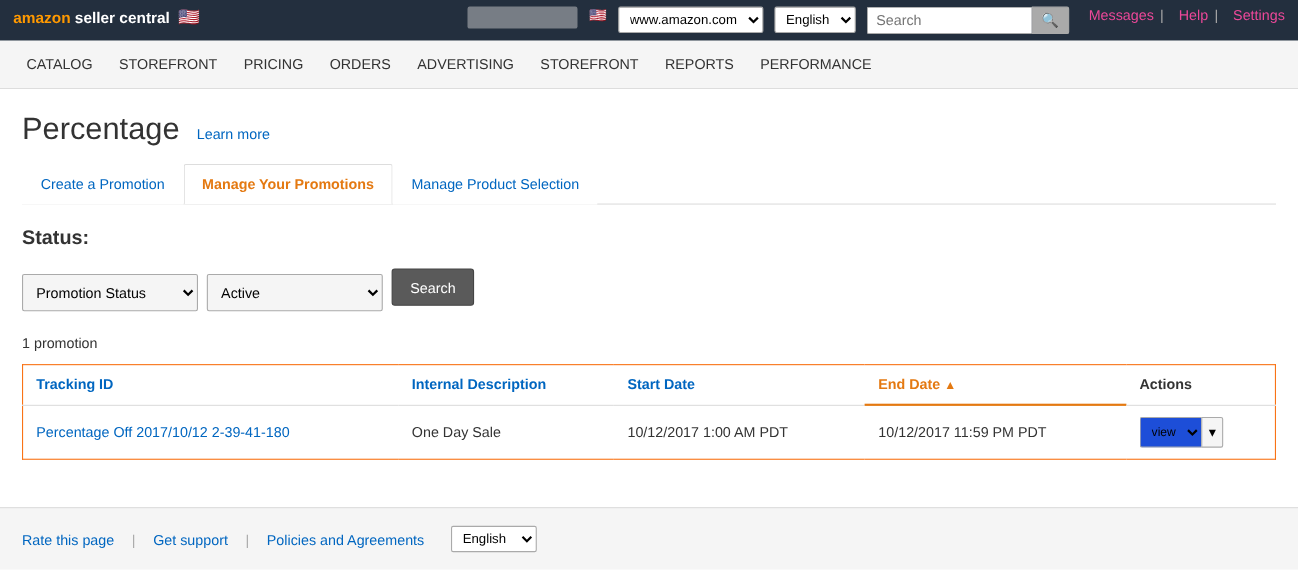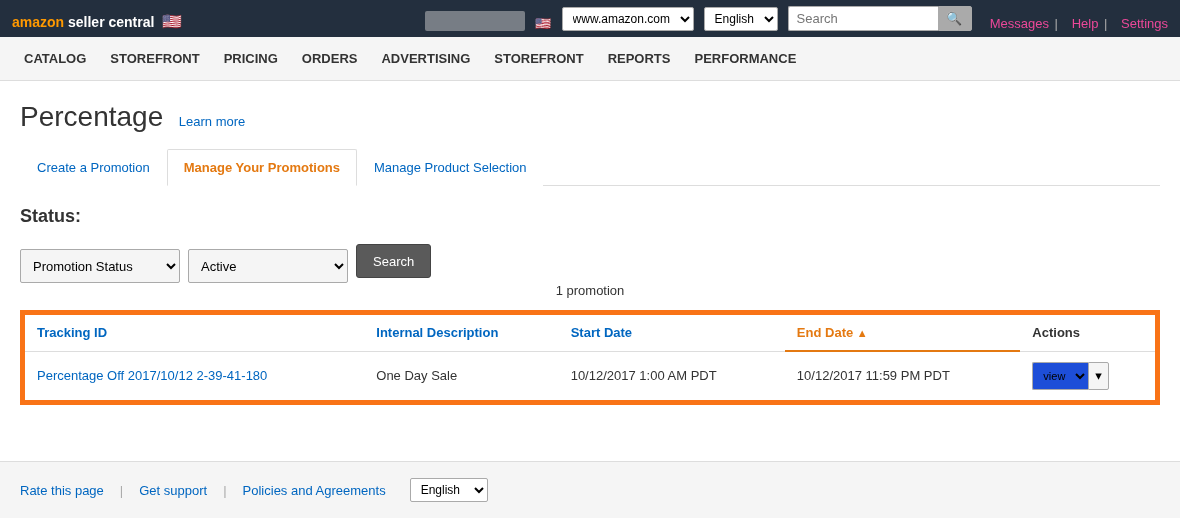--- a/index.html
+++ b/index.html
@@ -3,21 +3,21 @@
   <meta charset="utf-8">
   <style>
     * { box-sizing: border-box; margin: 0; padding: 0; }
     body { font-family: Arial, sans-serif; font-size: 13px; color: #333; background: #fff; }
 
     
     .top-header {
       background: #232f3e;
       padding: 6px 12px;
       display: flex;
-      align-items: flex-end;
+      align-items: flex-start;
       gap: 10px;
     }
     .logo-area {
       display: flex;
       align-items: center;
       gap: 8px;
     }
     .logo-text {
       color: #fff;
       font-size: 14px;
@@ -83,21 +83,21 @@
     .nav-bar {
       background: #f5f5f5;
       border-bottom: 1px solid #ddd;
       padding: 0 12px;
       display: flex;
       align-items: center;
     }
     .nav-item {
       padding: 14px 12px;
       font-size: 13px;
-      font-weight: bold;
+      font-weight: normal;
       color: #333;
       text-decoration: none;
       cursor: pointer;
       display: inline-block;
     }
 
     
     .main-content {
       padding: 20px 20px;
       background: #fff;
@@ -172,32 +172,31 @@
       font-size: 13px;
       background: #5a5a5a;
       color: #fff;
       border: 1px solid #444;
       border-radius: 3px;
       cursor: pointer;
       height: 34px;
     }
 
     .result-count {
-      margin-top: 0;
+      margin-top: 21px;
       font-size: 13px;
       color: #333;
-      text-align: center;
     }
 
     
     .results-table {
       width: 100%;
       border-collapse: collapse;
       margin-top: 12px;
-      border: 5px solid #f97316;
+      border: 1px solid #f97316;
     }
     .results-table th {
       text-align: left;
       padding: 10px 12px;
       font-size: 13px;
       font-weight: bold;
       color: #0066c0;
       border-bottom: 1px solid #ddd;
       background: #fff;
     }

